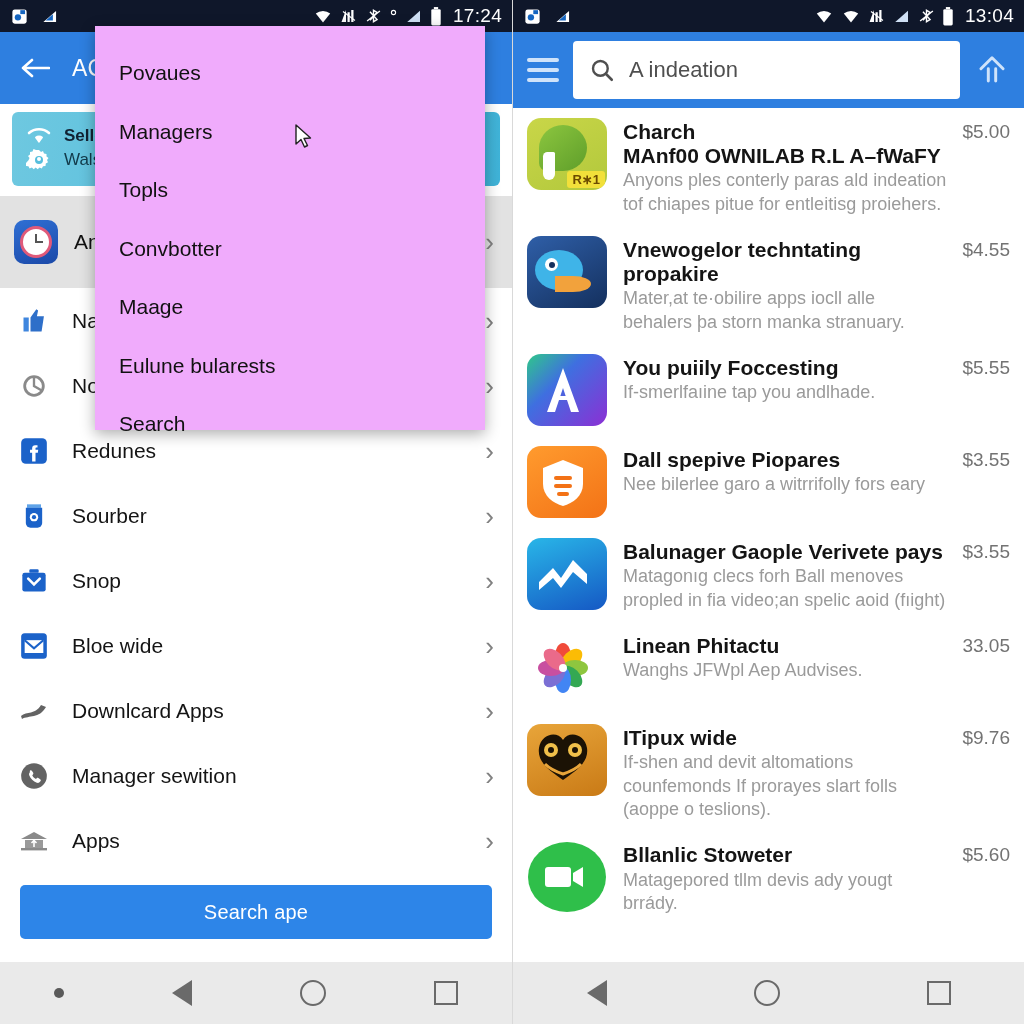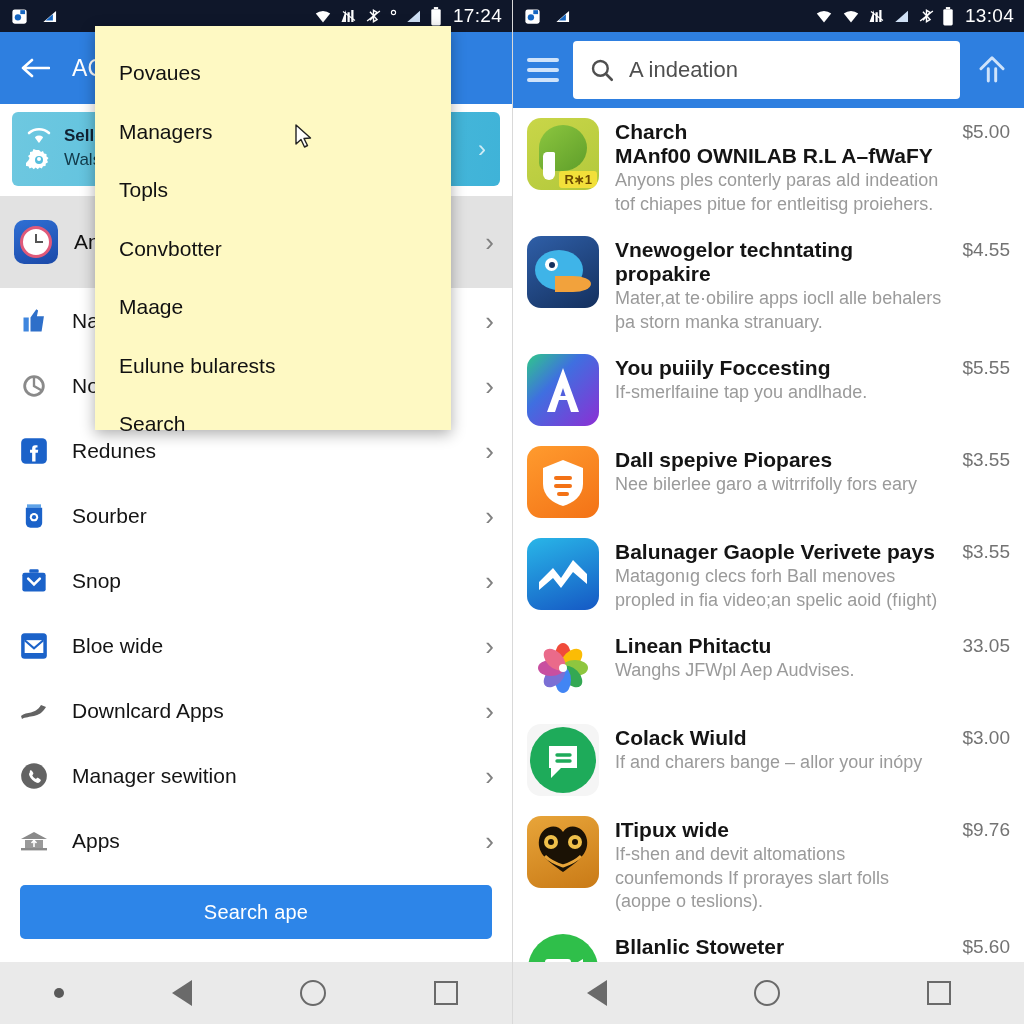--- a/index.html
+++ b/index.html
@@ -90,41 +90,41 @@
     background: #eaeaea; display:flex; align-items:center; justify-content:space-around;
   }
   .navbar.right-nav { justify-content: space-around; }
   .nav-dot { width:10px; height:10px; border-radius:50%; background:#5a5a5a; }
   .nav-tri { width:0;height:0;border-top:13px solid transparent;border-bottom:13px solid transparent;border-right:20px solid #6a6a6a; }
   .nav-cir { width:26px;height:26px;border:2.5px solid #6a6a6a;border-radius:50%; }
   .nav-sq  { width:24px;height:24px;border:2.5px solid #6a6a6a; }
 
   
   .menu {
-    position:absolute; left:95px; top:26px; width:356px; height:404px;
-    background:#fef9c3; box-shadow: 0 4px 14px rgba(0,0,0,.32);
+    position:absolute; left:95px; top:26px; width:390px; height:404px;
+    background:#f0abfc; box-shadow: 0 4px 14px rgba(0,0,0,.32);
     padding: 18px 0 0 0; z-index: 40;
   }
   .menu-item { height: 58.5px; display:flex; align-items:center; padding-left:24px; font-size:21px; color:#111; }
   .cursor { position:absolute; left:294px; top:124px; z-index:50; }
 
   
   .searchbar { height: 76px; background:#2e7fe0; display:flex; align-items:center; padding: 0 14px; gap: 14px; }
   .hamburger { width:32px; height:24px; display:flex; flex-direction:column; justify-content:space-between; flex:none; }
   .hamburger i { display:block; height:4px; background:#cfe3fa; border-radius:2px; }
   .search-field {
     flex:1; height:58px; background:#fff; border-radius:4px;
     display:flex; align-items:center; gap:14px; padding: 0 16px;
   }
   .search-val { font-size: 22px; color:#4f4f4f; }
   .upload-ico { width:36px; flex:none; display:flex; justify-content:center; }
 
   .applist { position:absolute; top:108px; left:0; right:0; bottom:62px; overflow:hidden; background:#fff; }
   .app-row { display:flex; padding: 10px 14px 10px 14px; gap: 16px; align-items:flex-start; }
-  .app-icon { width:72px; height:72px; border-radius:14px; flex:none; position:relative; overflow:hidden; }
+  .app-icon { width:80px; height:72px; border-radius:14px; flex:none; position:relative; overflow:hidden; }
   .app-body { flex:1; min-width:0; padding-top:2px; }
   .app-title { font-size: 21px; color:#141414; font-weight:700; line-height:1.15; }
   .app-title2 { font-size: 21px; color:#141414; font-weight:700; line-height:1.15; }
   .app-desc { font-size: 18px; color:#9a9a9a; line-height:1.3; margin-top:1px; }
   .app-price { font-size: 19px; color:#737373; flex:none; padding-top:3px; white-space:nowrap; }
 </style>
 </head>
 <body>
 
 <div class="screen">
@@ -489,34 +489,20 @@
             </g>
           </svg>
         </div>
         <div class="app-body">
           <div class="app-title">Linean Phitactu</div>
           <div class="app-desc">Wanghs JFWpl Aep Audvises.</div>
         </div>
         <div class="app-price">33.05</div>
       </div>
 
-      <div class="app-row">
-        <div class="app-icon" style="background:#f5f5f5;">
-          <div style="position:absolute;inset:3px;border-radius:50%;background:#1eab5a;"></div>
-          <svg width="72" height="72" viewBox="0 0 72 72" style="position:absolute;inset:0;">
-              <path d="M22 22 H50 V44 H34 L24 54 V44 H22 Z" fill="#fff"></path>
-              <path d="M30 31 L43 31 M30 37 L43 37" stroke="#1eab5a" stroke-width="3.4" stroke-linecap="round"></path>
-            </svg>
-        </div>
-        <div class="app-body">
-          <div class="app-title">Colack Wiuld</div>
-          <div class="app-desc">If and charers bange – allor your inópy</div>
-        </div>
-        <div class="app-price">$3.00</div>
-      </div>
 
       <div class="app-row">
         <div class="app-icon" style="background:linear-gradient(160deg,#e8a53a,#c97a16);">
           <svg width="72" height="72" viewBox="0 0 72 72" style="position:absolute;inset:0;">
             <path d="M36 16 C30 6 14 10 12 24 C10 38 22 46 36 56 Z" fill="#1b1205"></path>
             <path d="M36 16 C42 6 58 10 60 24 C62 38 50 46 36 56 Z" fill="#1b1205"></path>
             <circle cx="24" cy="26" r="7" fill="#f0c04a"></circle>
               <circle cx="48" cy="26" r="7" fill="#f0c04a"></circle>
             <circle cx="24" cy="26" r="3" fill="#1b1205"></circle>
               <circle cx="48" cy="26" r="3" fill="#1b1205"></circle>

